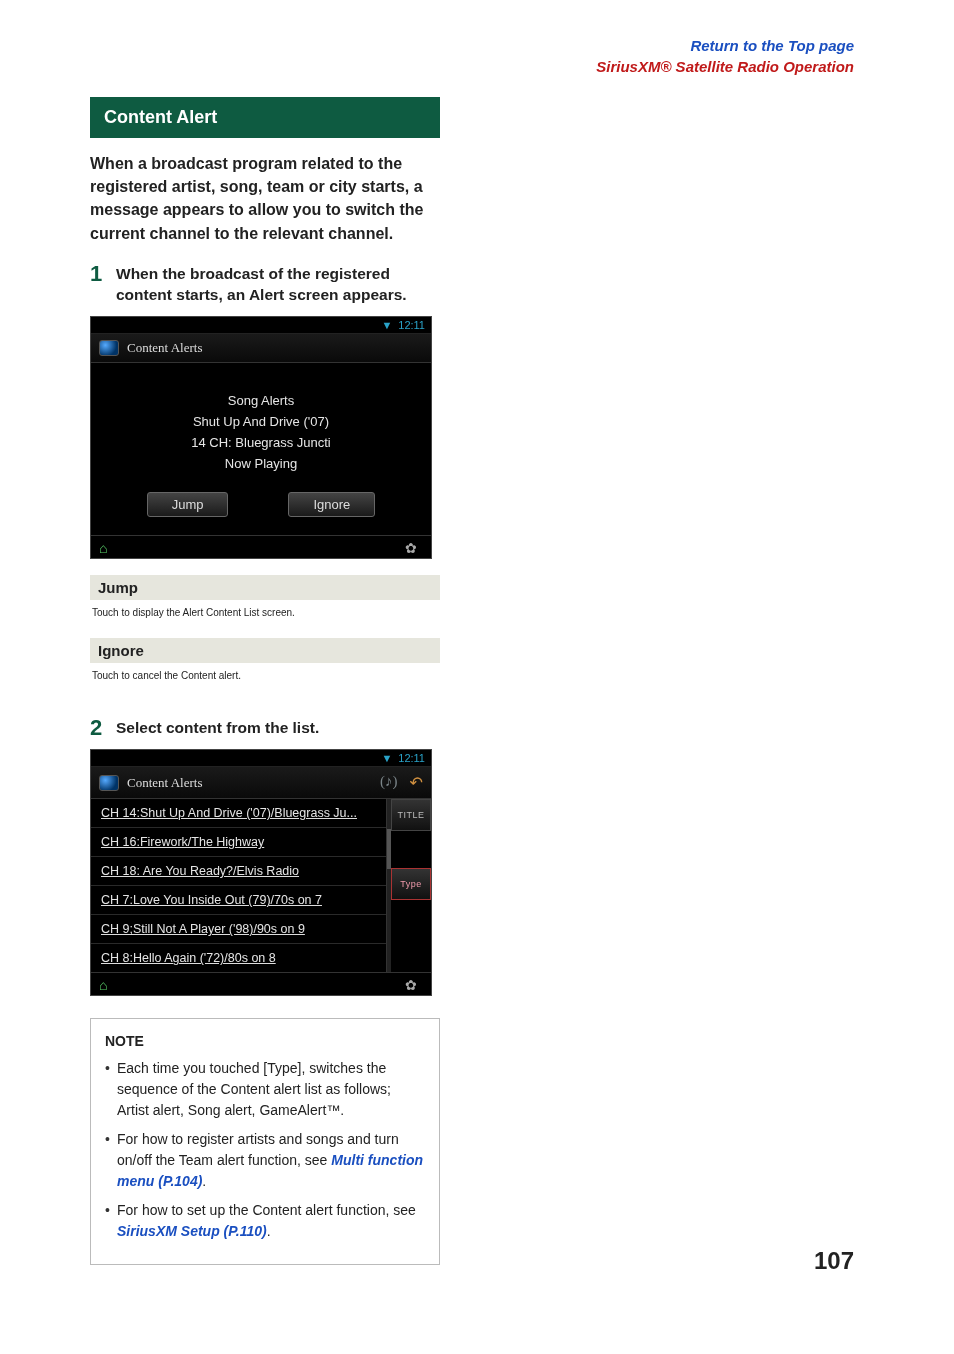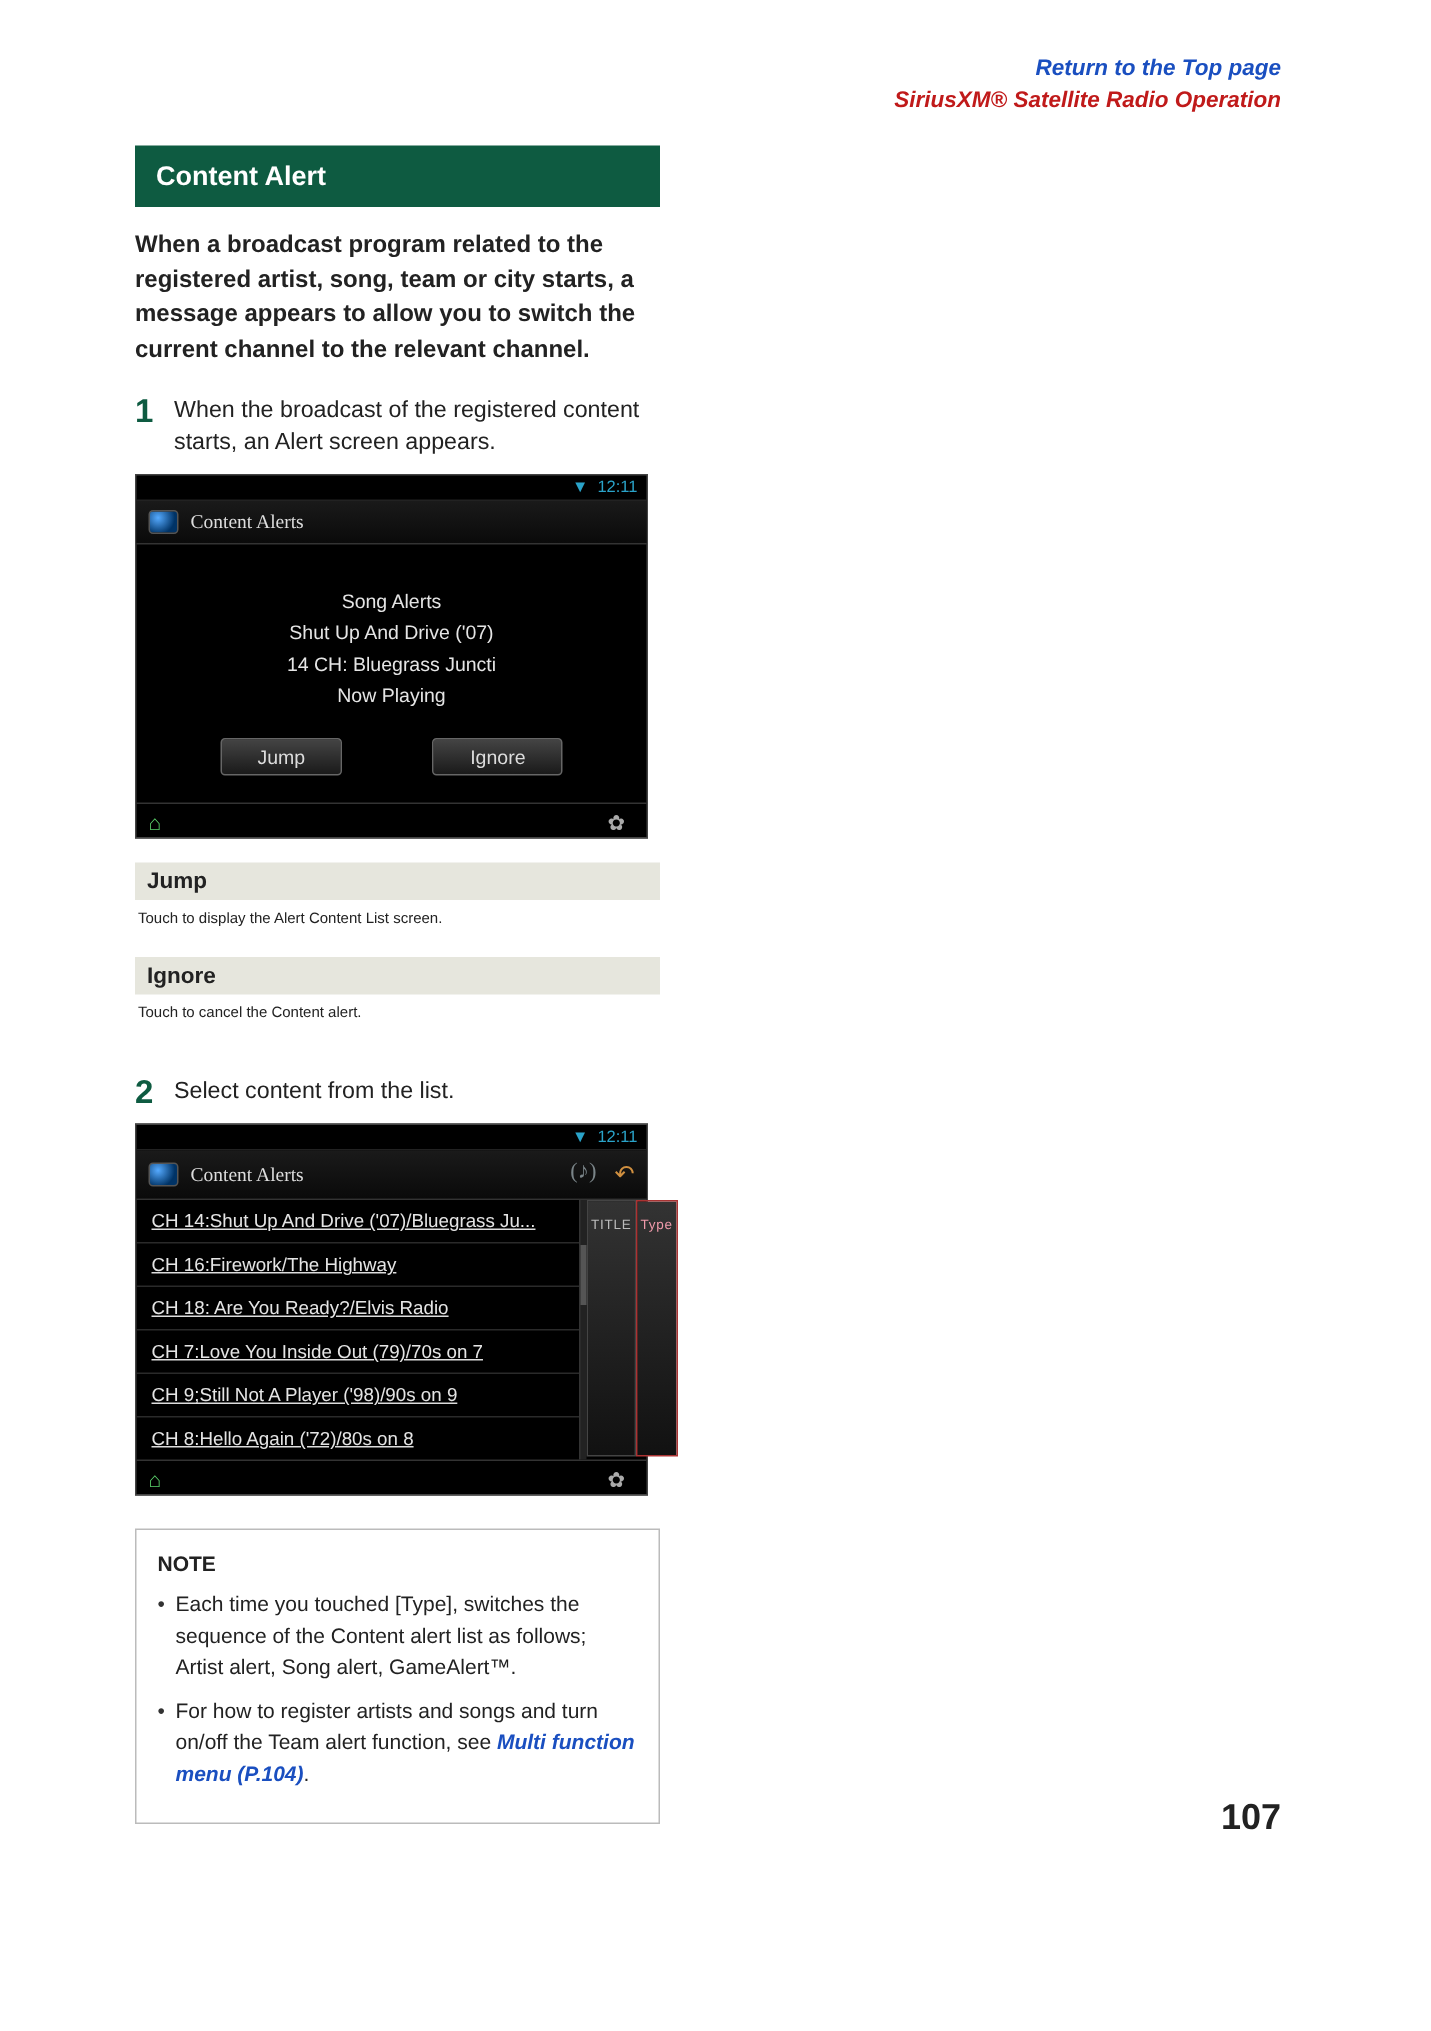--- a/index.html
+++ b/index.html
@@ -52,21 +52,21 @@
   .step-num {
     font-weight: 900;
     font-size: 22px;
     line-height: 1;
     color: #0e5b41;
     font-family: Arial, sans-serif;
     flex: 0 0 auto;
     width: 18px;
   }
   .step-text {
-    font-weight: 400;
+    font-weight: 700;
     font-size: 15.5px;
     line-height: 1.4;
   }
 
   
   .device {
     background: #000;
     width: 340px;
     border: 1px solid #444;
     margin: 8px 0 16px 0;
@@ -156,21 +156,22 @@
     color: #e5e5e5;
     text-align: left;
   }
   .listwrap {
     display: flex;
   }
   .listleft { flex: 1 1 auto; text-decoration: underline; }
   .listright {
     width: 40px;
     display: flex;
-    flex-direction: row;
+    flex-direction: column;
+    gap: 35px;
   }
   .sidebtn {
     background: linear-gradient(#333,#111);
     border: 1px solid #444;
     color: #bbb;
     font-size: 9px;
     text-align: center;
     padding: 10px 2px;
     margin-bottom: 2px;
     letter-spacing: 0.5px;
@@ -318,20 +319,23 @@
       </div>
     </div>
 
     <div class="note-box">
       <div class="note-title">NOTE</div>
       <ul>
         <li>Each time you touched [Type], switches the sequence of the Content alert list as follows; Artist alert, Song alert, GameAlert™.</li>
         <li>
           <span>For how to register artists and songs and turn on/off the Team alert function, see </span><a href="#">Multi function menu (P.104)</a><span>.</span>
         </li>
+        <li>
+          <span>For how to set up the Content alert function, see </span><a href="#">SiriusXM Setup (P.110)</a><span>.</span>
+        </li>
       </ul>
     </div>
 
   </div>
 
   <div class="page-num">107</div>
 
 </div>
 
 </body></html>

